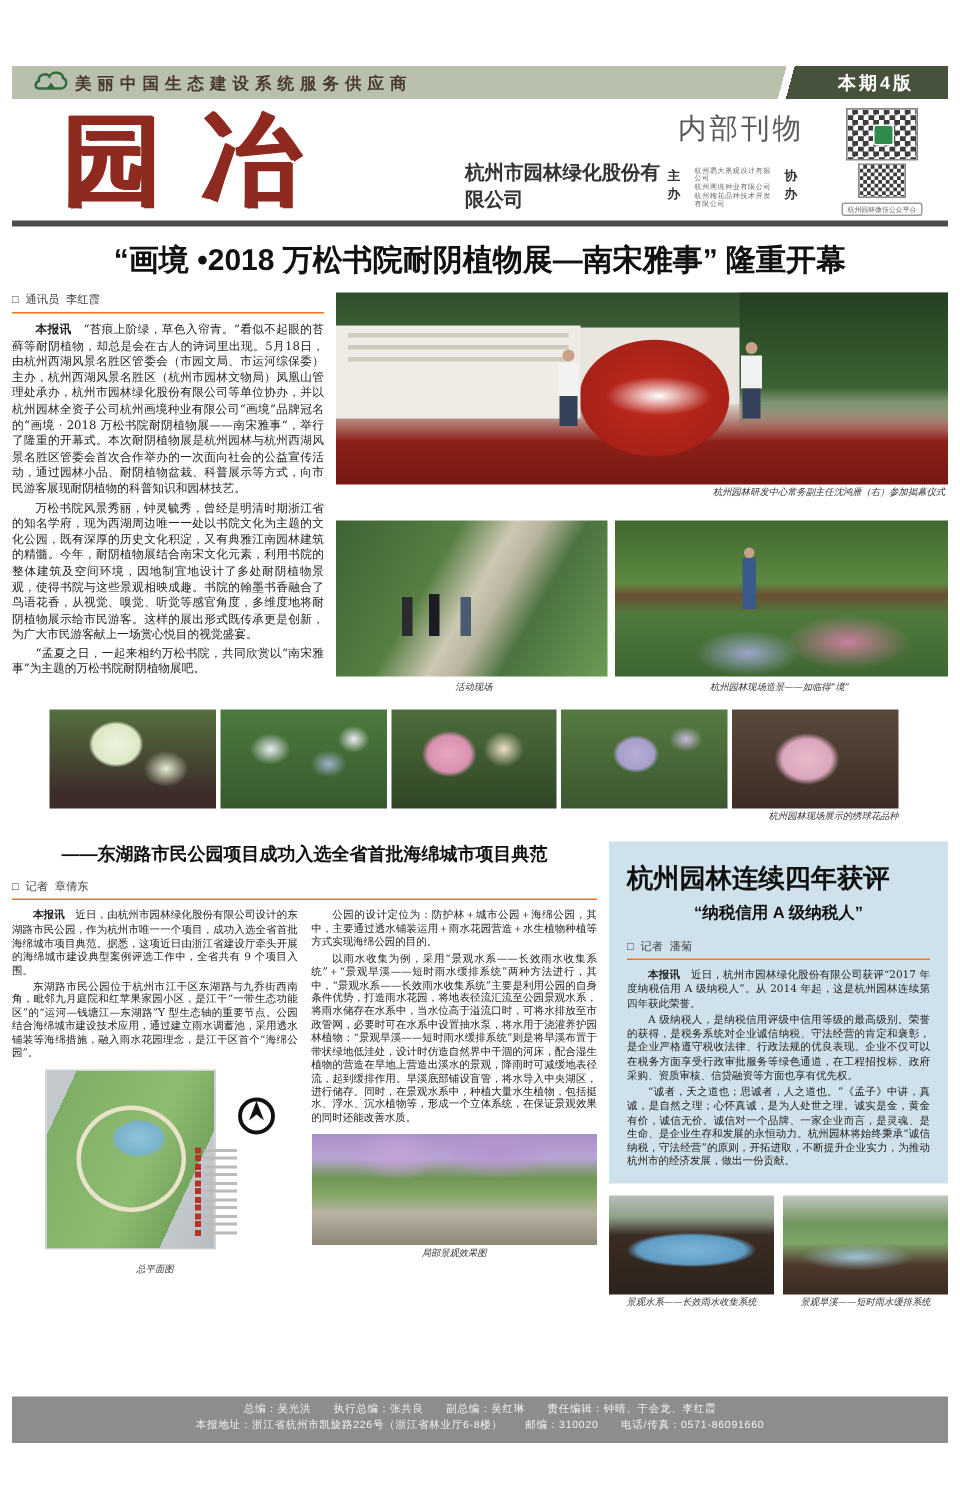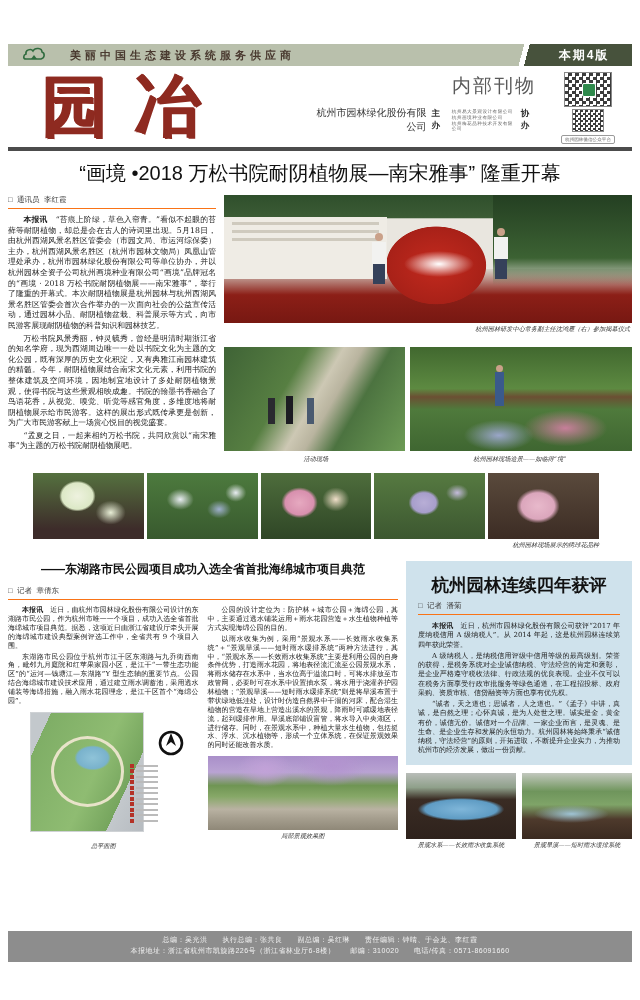--- a/index.html
+++ b/index.html
@@ -3,21 +3,21 @@
 <meta charset="utf-8">
 <style>
   html,body{margin:0;padding:0;background:#e9e9e9;}
   .page{position:relative;width:640px;height:1000px;margin:0 auto;background:#fff;
         overflow:hidden;font-family:"DejaVu Serif",serif;color:#222;
         box-shadow:0 0 4px rgba(0,0,0,.4);}
   .inner{padding:44px 8px 0 8px;}
 
   
   .banner{display:flex;align-items:stretch;height:22px;background:#b9c0ac;}
-  .banner-left{flex:1;display:flex;align-items:center;gap:24px;padding-left:14px;}
+  .banner-left{flex:1;display:flex;align-items:center;gap:4px;padding-left:14px;}
   .banner-logo{width:24px;height:18px;}
   .banner-slogan{font-family:"Liberation Sans",sans-serif;font-weight:bold;
         font-size:11px;letter-spacing:4px;color:#4a3a30;}
   .banner-slash{width:26px;background:linear-gradient(105deg,#b9c0ac 45%,#fff 45%,#fff 62%,#47523c 62%);}
   .banner-tag{width:96px;background:#47523c;color:#fff;display:flex;align-items:center;
         justify-content:center;font-family:"Liberation Sans",sans-serif;
         font-weight:bold;font-size:12px;letter-spacing:2px;}
 
   
   .masthead{display:flex;margin-top:4px;height:74px;}
@@ -26,41 +26,41 @@
         padding-left:34px;white-space:nowrap;
         text-shadow:1px 1px 0 #8e2a20, -1px 0 0 #8e2a20;}
   .mast-mid{flex:1;display:flex;flex-direction:column;align-items:flex-end;
         justify-content:flex-start;padding-right:8px;}
   .issue-line{font-family:"Liberation Sans",sans-serif;color:#3d3d3d;font-weight:bold;
         font-size:10px;margin-top:6px;display:flex;align-items:baseline;gap:3px;}
   .issue-number{font-size:24px;line-height:20px;color:#a9a9a9;font-weight:normal;}
   .pub-type{font-family:"Liberation Sans",sans-serif;font-size:19px;color:#5a5a5a;
         letter-spacing:2px;margin-top:3px;}
   .pub-row{display:flex;align-items:center;gap:5px;margin-top:7px;}
-  .publisher{font-family:"Liberation Sans",sans-serif;font-weight:normal;font-size:10px;color:#333;text-align:right;}
+  .publisher{font-family:"Liberation Sans",sans-serif;font-weight:bold;font-size:13px;color:#333;}
   .pub-role{font-family:"Liberation Sans",sans-serif;font-weight:bold;font-size:8.5px;color:#333;}
   .co-list{display:flex;flex-direction:column;gap:1px;}
   .co-item{font-family:"Liberation Sans",sans-serif;font-size:4.6px;color:#666;letter-spacing:.5px;}
   .co-role{font-family:"Liberation Sans",sans-serif;font-weight:bold;font-size:8.5px;color:#333;}
   .qr-block{width:88px;display:flex;flex-direction:column;align-items:center;padding-top:2px;}
   .qr{position:relative;width:46px;height:46px;border:1px solid #888;
       background:
         repeating-conic-gradient(#3c3c3c 0% 25%, #fff 0% 50%) 0 0/7px 7px;}
   .qr.small{width:30px;height:30px;margin-top:2px;
       background:repeating-conic-gradient(#3c3c3c 0% 25%, #fff 0% 50%) 0 0/5px 5px;}
   .qr-logo{position:absolute;left:50%;top:50%;width:12px;height:12px;margin:-6px 0 0 -6px;
       background:#2f8a4c;border:1px solid #fff;border-radius:2px;}
   .qr-caption{margin-top:3px;border:1px solid #9a9a9a;border-radius:2px;
       font-family:"Liberation Sans",sans-serif;font-size:4.6px;color:#666;
       padding:1px 3px;white-space:nowrap;}
 
   .rule{height:4px;background:#4c4c4c;margin-top:3px;}
 
   
-  .headline1{font-family:"Liberation Sans",sans-serif;font-weight:400;font-size:20px;
+  .headline1{font-family:"Liberation Sans",sans-serif;font-weight:700;font-size:20px;
       text-align:center;color:#111;margin:9px 0 8px 0;letter-spacing:0px;}
   .a1-body{display:flex;gap:8px;}
   .col-text{width:208px;flex:none;}
   .byline{font-family:Liberation Mono, monospace;font-size:7.5px;color:#444;
       border-bottom:1px solid #f97316;padding-bottom:3px;margin-bottom:6px;}
   p.news{font-size:7.8px;line-height:1.36;text-align:justify;margin:0 0 2px 0;text-indent:2em;}
   p.news .lead{font-weight:bold;font-family:"Liberation Sans",sans-serif;}
   .a2 p.news{font-size:7px;line-height:1.27;}
   .col-photos{flex:1;display:flex;flex-direction:column;}
 
@@ -149,21 +149,21 @@
 
   .wisteria{height:74px;margin-top:6px;
       background:
         radial-gradient(40px 26px at 30% 18%, #c2a2d8 0%, rgba(194,162,216,0) 70%),
         radial-gradient(50px 30px at 65% 12%, #b393cf 0%, rgba(179,147,207,0) 72%),
         linear-gradient(180deg,#a98fc9 0%,#b9a3d3 22%,#6f9553 40%,#87a868 55%,#b9b2a2 72%,#a49d8d 85%,#8f8878 100%);}
 
   .right-col{flex:1;display:flex;flex-direction:column;}
   .blue-box{background:#cfe2ec;padding:10px 12px 8px 12px;}
   .headline3{font-family:"Liberation Sans",sans-serif;font-weight:900;font-size:17.5px;
-      text-align:center;color:#111;margin:2px 0 4px 0;}
+      color:#111;margin:2px 0 4px 0;}
   .subtitle3{font-family:"Liberation Sans",sans-serif;font-weight:bold;font-size:11px;
       text-align:center;color:#111;margin-bottom:10px;}
   .blue-box p.news{font-size:7px;line-height:1.32;}
   .sections-row{display:flex;gap:6px;margin-top:8px;}
   .sec{width:50%;}
   .sec-img{height:66px;}
   .sec-water{background:
       radial-gradient(60px 16px at 50% 55%, #7fb6d9 0%, #5f9cc4 60%, rgba(95,156,196,0) 72%),
       linear-gradient(180deg,#b9bdb9 0%,#8fa08a 22%,#3a2c24 40%,#2e221c 100%);}
   .sec-dry{background:
@@ -344,20 +344,21 @@
           <p class="news">以雨水收集为例，采用“景观水系——长效雨水收集系统”＋“景观旱溪——短时雨水缓排系统”两种方法进行，其中，“景观水系——长效雨水收集系统”主要是利用公园的自身条件优势，打造雨水花园，将地表径流汇流至公园景观水系，将雨水储存在水系中，当水位高于溢流口时，可将水排放至市政管网，必要时可在水系中设置抽水泵，将水用于浇灌养护园林植物；“景观旱溪——短时雨水缓排系统”则是将旱溪布置于带状绿地低洼处，设计时仿造自然界中干涸的河床，配合湿生植物的营造在旱地上营造出溪水的景观，降雨时可减缓地表径流，起到缓排作用。旱溪底部铺设盲管，将水导入中央湖区，进行储存。同时，在景观水系中，种植大量水生植物，包括挺水、浮水、沉水植物等，形成一个立体系统，在保证景观效果的同时还能改善水质。</p>
           <div class="photo wisteria"></div>
           <div class="caption cap-center">局部景观效果图</div>
         </div>
       </div>
     </div>
 
     <div class="right-col">
       <div class="blue-box">
         <h2 class="headline3">杭州园林连续四年获评</h2>
+        <div class="subtitle3">“纳税信用 A 级纳税人”</div>
         <div class="byline">□ 记者 潘菊</div>
         <p class="news"><span class="lead">本报讯</span>　<span>近日，杭州市园林绿化股份有限公司获评“2017 年度纳税信用 A 级纳税人”。从 2014 年起，这是杭州园林连续第四年获此荣誉。</span></p>
         <p class="news">A 级纳税人，是纳税信用评级中信用等级的最高级别。荣誉的获得，是税务系统对企业诚信纳税、守法经营的肯定和褒彰，是企业严格遵守税收法律、行政法规的优良表现。企业不仅可以在税务方面享受行政审批服务等绿色通道，在工程招投标、政府采购、资质审核、信贷融资等方面也享有优先权。</p>
         <p class="news">“诚者，天之道也；思诚者，人之道也。”《孟子》中讲，真诚，是自然之理；心怀真诚，是为人处世之理。诚实是金，黄金有价，诚信无价。诚信对一个品牌、一家企业而言，是灵魂、是生命、是企业生存和发展的永恒动力。杭州园林将始终秉承“诚信纳税，守法经营”的原则，开拓进取，不断提升企业实力，为推动杭州市的经济发展，做出一份贡献。</p>
       </div>
       <div class="sections-row">
         <div class="sec">
           <div class="photo sec-img sec-water"></div>
           <div class="caption cap-center">景观水系——长效雨水收集系统</div>
         </div>

